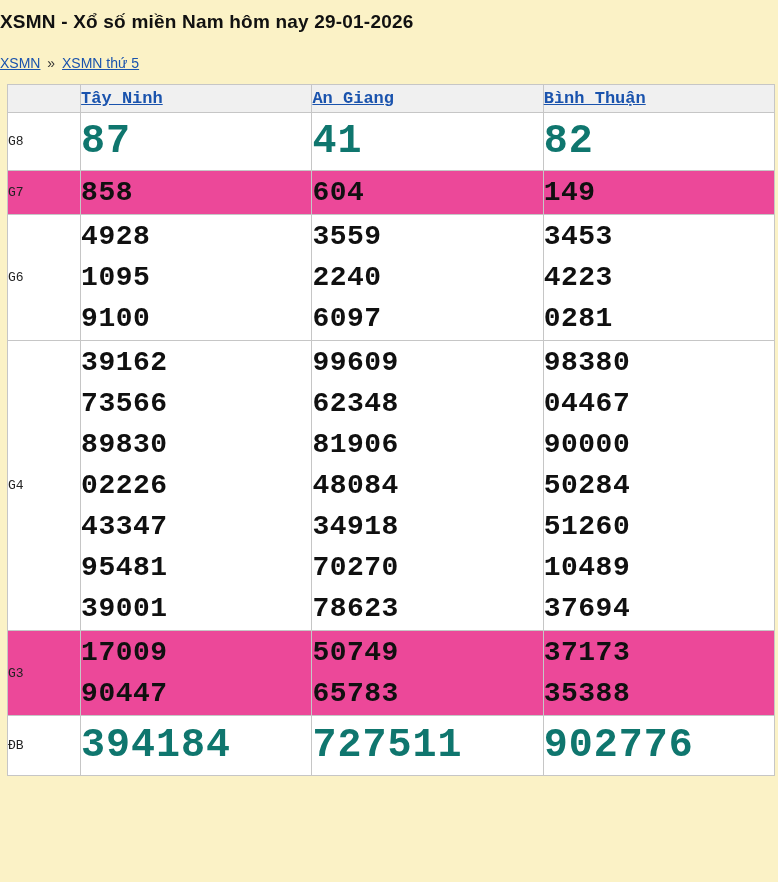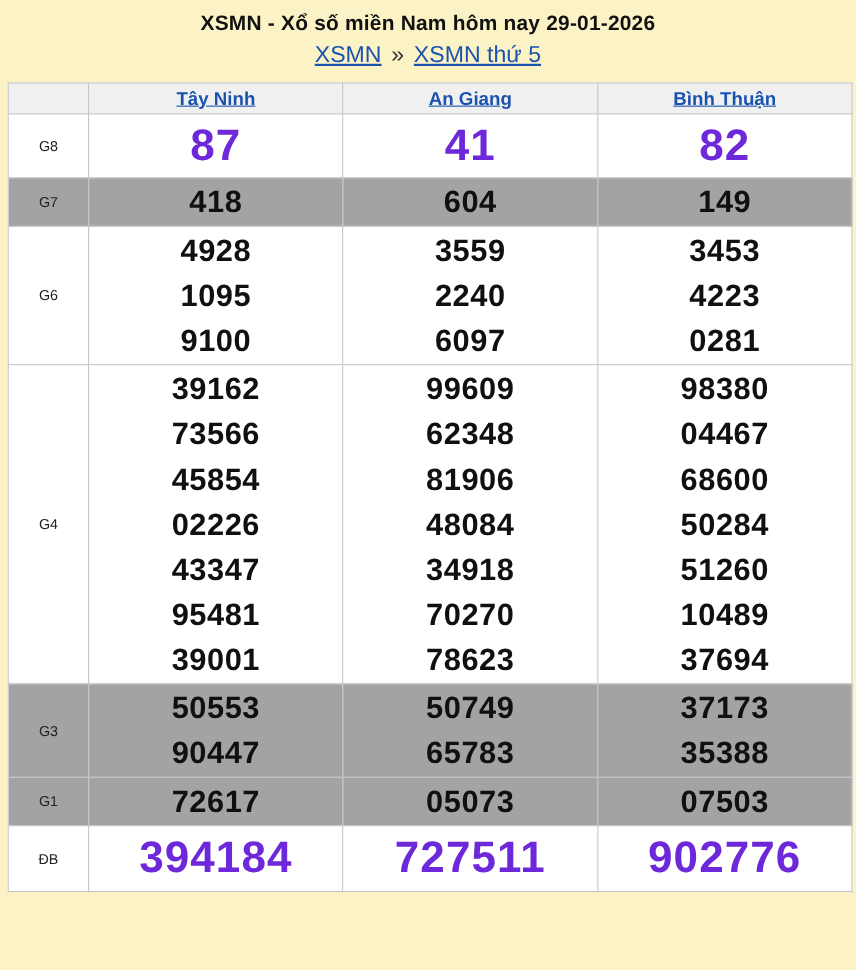--- a/index.html
+++ b/index.html
@@ -4,82 +4,83 @@
 <style>
   * { margin: 0; padding: 0; box-sizing: border-box; }
   html, body {
     width: 778px;
     background: #fbf2c6;
     font-family: "Liberation Sans", "DejaVu Sans", sans-serif;
   }
   .page { width: 778px; min-height: 882px; background: #fbf2c6; }
 
   
-  .top { text-align: center; padding-top: 11px; }
+  .top { padding-top: 11px; }
   .title {
     font-size: 19px;
     font-weight: bold;
     color: #111;
     letter-spacing: 0.2px;
   }
   .crumbs {
-    margin-top: 5px;
-    font-size: 21px;
+    margin-top: 22px;
+    font-size: 14px;
     color: #333;
   }
   .crumbs a {
     color: #1a53ad;
     text-decoration: underline;
     cursor: pointer;
   }
   .crumbs .sep { color: #333; padding: 0 3px; }
 
   
   table.results {
     border-collapse: collapse;
     width: 768px;
     margin: 13px 3px 3px 7px;
     background: #fff;
     table-layout: fixed;
   }
   table.results th, table.results td {
     border: 1px solid #c6c6c6;
-    text-align: center;
+    text-align: left;
     vertical-align: middle;
+    font-family: Liberation Mono, monospace;
   }
   col.c-label { width: 73px; }
   col.c-val   { width: 231px; }
 
   thead tr { background: #f0f0f0; height: 28px; }
   th.station {
     font-size: 17px;
     font-weight: bold;
   }
   th.station a {
     color: #1a53ad;
     text-decoration: underline;
     cursor: pointer;
   }
 
-  tbody tr.alt { background: #a3a3a3; }
+  tbody tr.alt { background: #ec4899; }
   td.label {
     font-size: 13px;
     font-weight: normal;
     color: #222;
   }
   td.vals { padding: 1px 0; }
   .num {
     font-size: 28px;
     font-weight: bold;
     color: #101010;
     line-height: 41px;
     letter-spacing: 0.5px;
   }
   tr.hl .num {
-    color: #6d28d9;
+    color: #0f766e;
     font-size: 40px;
     line-height: 55px;
     letter-spacing: 1px;
   }
   tr.hl-db .num { line-height: 57px; }
 </style>
 </head>
 <body>
 
 <div class="page">
@@ -119,21 +120,21 @@
           <td class="vals">
             <div class="num">41</div>
           </td>
           <td class="vals">
             <div class="num">82</div>
           </td>
         </tr>
         <tr class="alt">
           <td class="label">G7</td>
           <td class="vals">
-            <div class="num">418</div>
+            <div class="num">858</div>
           </td>
           <td class="vals">
             <div class="num">604</div>
           </td>
           <td class="vals">
             <div class="num">149</div>
           </td>
         </tr>
         <tr class="">
           <td class="label">G6</td>
@@ -151,72 +152,60 @@
             <div class="num">3453</div>
             <div class="num">4223</div>
             <div class="num">0281</div>
           </td>
         </tr>
         <tr class="">
           <td class="label">G4</td>
           <td class="vals">
             <div class="num">39162</div>
             <div class="num">73566</div>
-            <div class="num">45854</div>
+            <div class="num">89830</div>
             <div class="num">02226</div>
             <div class="num">43347</div>
             <div class="num">95481</div>
             <div class="num">39001</div>
           </td>
           <td class="vals">
             <div class="num">99609</div>
             <div class="num">62348</div>
             <div class="num">81906</div>
             <div class="num">48084</div>
             <div class="num">34918</div>
             <div class="num">70270</div>
             <div class="num">78623</div>
           </td>
           <td class="vals">
             <div class="num">98380</div>
             <div class="num">04467</div>
-            <div class="num">68600</div>
+            <div class="num">90000</div>
             <div class="num">50284</div>
             <div class="num">51260</div>
             <div class="num">10489</div>
             <div class="num">37694</div>
           </td>
         </tr>
         <tr class="alt">
           <td class="label">G3</td>
           <td class="vals">
-            <div class="num">50553</div>
+            <div class="num">17009</div>
             <div class="num">90447</div>
           </td>
           <td class="vals">
             <div class="num">50749</div>
             <div class="num">65783</div>
           </td>
           <td class="vals">
             <div class="num">37173</div>
             <div class="num">35388</div>
           </td>
         </tr>
-        <tr class="alt">
-          <td class="label">G1</td>
-          <td class="vals">
-            <div class="num">72617</div>
-          </td>
-          <td class="vals">
-            <div class="num">05073</div>
-          </td>
-          <td class="vals">
-            <div class="num">07503</div>
-          </td>
-        </tr>
         <tr class="hl hl-db">
           <td class="label">ĐB</td>
           <td class="vals">
             <div class="num">394184</div>
           </td>
           <td class="vals">
             <div class="num">727511</div>
           </td>
           <td class="vals">
             <div class="num">902776</div>

